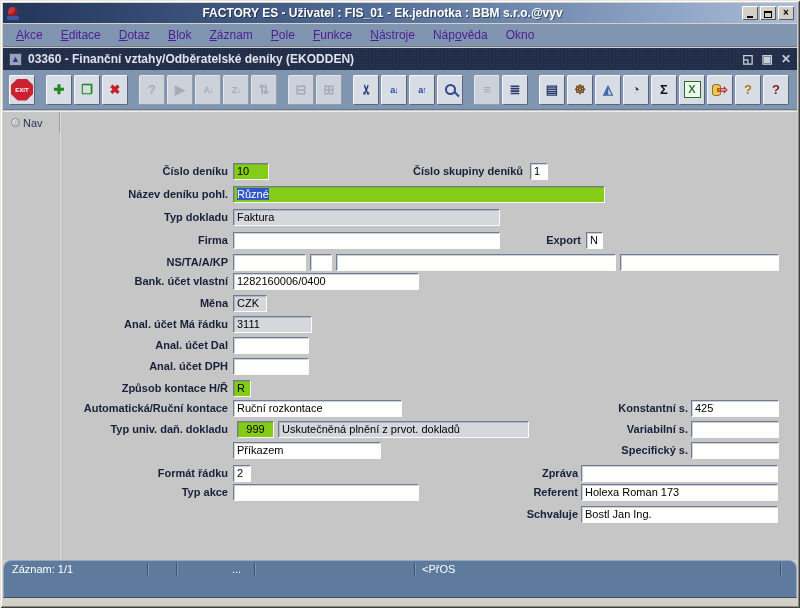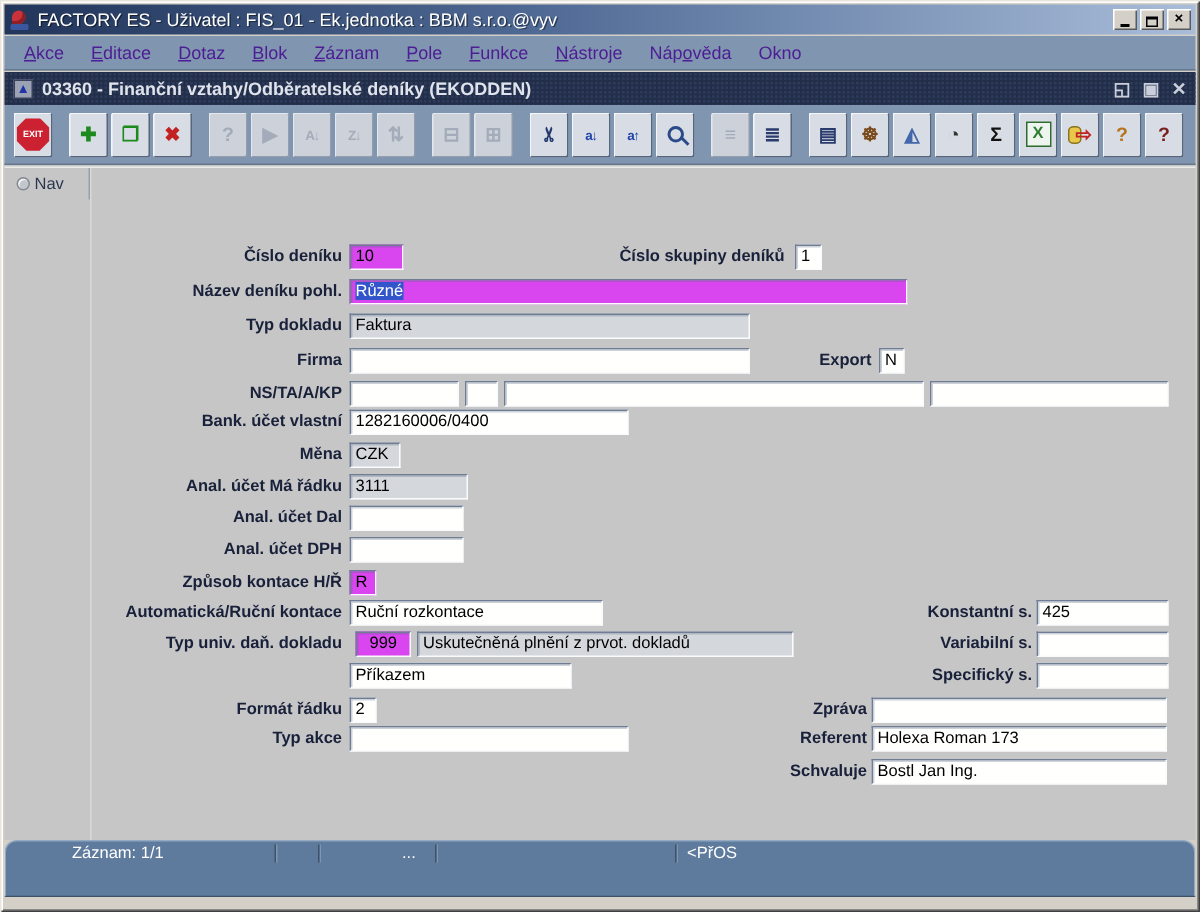--- a/index.html
+++ b/index.html
@@ -13,22 +13,22 @@
 
   
   .titlebar { position:absolute; top:3px; left:3px; right:3px; height:20px;
     background:linear-gradient(90deg,#22355b 0%, #4f6a95 45%, #a9bdd9 100%);
     display:flex; align-items:center; padding:0 3px; }
   .app-icon { width:14px; height:14px; position:relative; flex:0 0 auto; }
   .app-icon::before { content:""; position:absolute; left:2px; top:1px; width:9px; height:9px;
     background:#c9323a; border-radius:50% 50% 50% 0; box-shadow:inset -2px -2px 0 #8c1f27; }
   .app-icon::after { content:""; position:absolute; left:1px; bottom:0; width:12px; height:4px;
     background:#3a57a0; border-radius:1px; }
-  .title-text { color:#ffffff; font-weight:normal; font-size:12px; margin-left:5px; flex:1;
-    white-space:nowrap; overflow:hidden; text-shadow:1px 1px 0 rgba(0,0,0,.45); }
+  .title-text { color:#ffffff; font-weight:bold; font-size:12px; margin-left:5px; flex:1;
+    white-space:nowrap; overflow:hidden; text-shadow:1px 1px 0 rgba(0,0,0,.45);text-align:center; }
   .win-btn { width:16px; height:14px; background:#d4d0c8; margin-left:2px;
     box-shadow: inset 1px 1px 0 #fff, inset -1px -1px 0 #5a5a5a;
     display:flex; align-items:flex-end; justify-content:center;
     font-size:10px; font-weight:bold; color:#000; line-height:10px; }
   .minbar { width:6px; height:2px; background:#000; margin:0 auto 2px; }
   .maxbox { width:8px; height:7px; border:1px solid #000; border-top-width:2px; margin-bottom:2px; }
   .win-btn.close { align-items:center; }
 
   
   .menubar { position:absolute; top:24px; left:3px; right:3px; height:23px; background:#8095af;
@@ -83,32 +83,32 @@
   .nav-vline { position:absolute; top:2px; left:57px; width:1px; bottom:0; background:#d6d9de; }
   .nav-radio { width:9px; height:9px; border-radius:50%; border:1px solid #848a94;
     background:#c3c7cd; box-shadow:inset 1px 1px 0 #f2f3f5; }
 
   .lbl { position:absolute; font-size:11px; font-weight:bold; color:#18203a; text-align:right;
     white-space:nowrap; }
   .field { position:absolute; height:17px; background:#fffffe; font-size:11px; color:#000;
     padding:1px 3px 0; white-space:nowrap; overflow:hidden;
     border:1px solid; border-color:#6f7d94 #fafbfc #fafbfc #6f7d94;
     box-shadow:inset 1px 1px 0 rgba(90,105,130,.30); }
-  .field.pink { background:#d946ef; }
+  .field.pink { background:#84cc16; }
   .field.gray { background:#d4d7dc; }
   .field.center { text-align:center; }
   .sel { background:#3355cc; color:#fff; }
 
   
   .status-panel { position:absolute; left:3px; right:3px; top:560px; height:38px;
     background:#5e7a9c; border:1px solid #93a9c2; border-bottom-color:#3c5068;
     border-radius:8px 8px 0 0; color:#fff; font-size:11px; overflow:hidden; }
   .status-hint { height:19px; line-height:19px; padding-left:9px; border-bottom:1px solid #465c77;
     box-shadow:0 1px 0 #7890ac; }
-  .status-row { position:relative; height:29px; line-height:16px;margin-left:36px; }
+  .status-row { position:relative; height:29px; line-height:16px; }
   .srec { position:absolute; left:8px; }
   .sdots { position:absolute; left:228px; }
   .smode { position:absolute; left:418px; }
   .ssep { position:absolute; top:2px; height:12px; width:1px; background:#3d5268;
     box-shadow:1px 0 0 #7e96b2; }
 </style>
 </head>
 <body>
 
 <div class="window">

